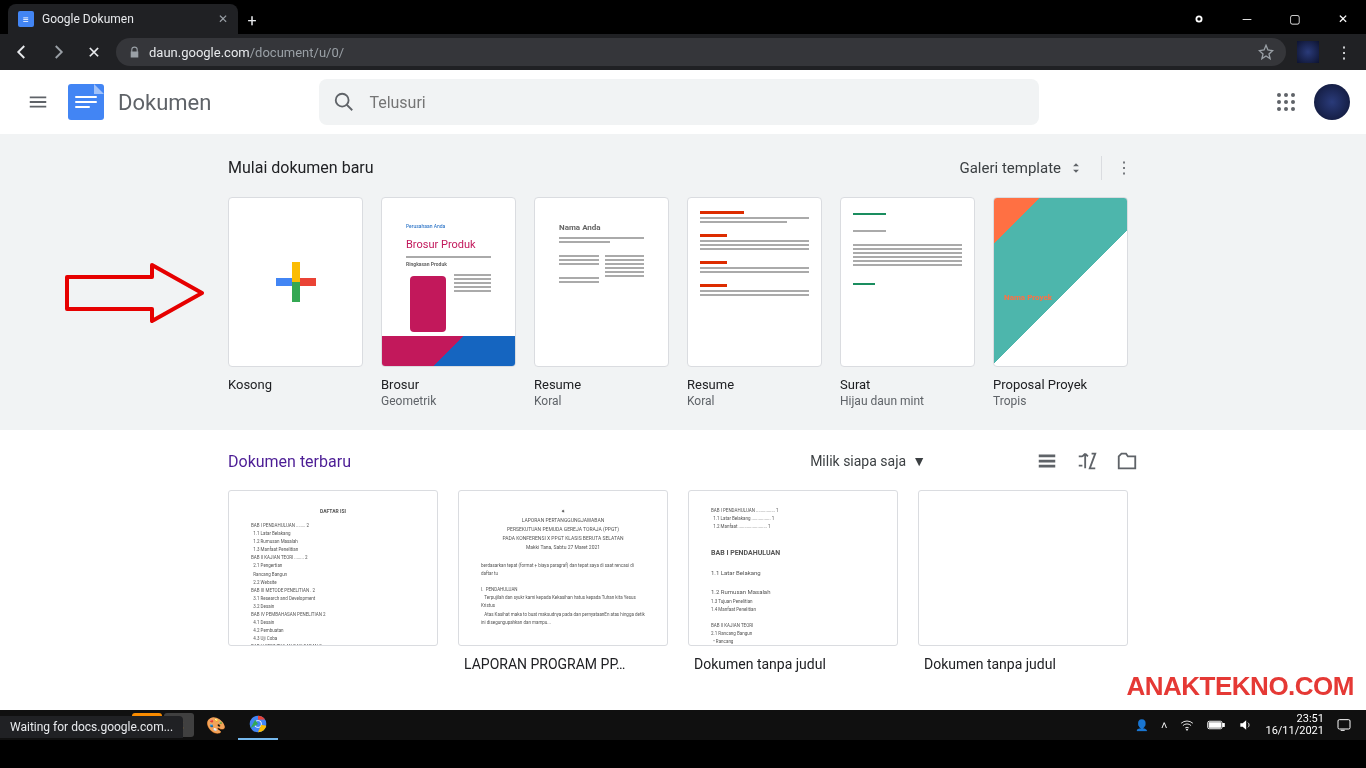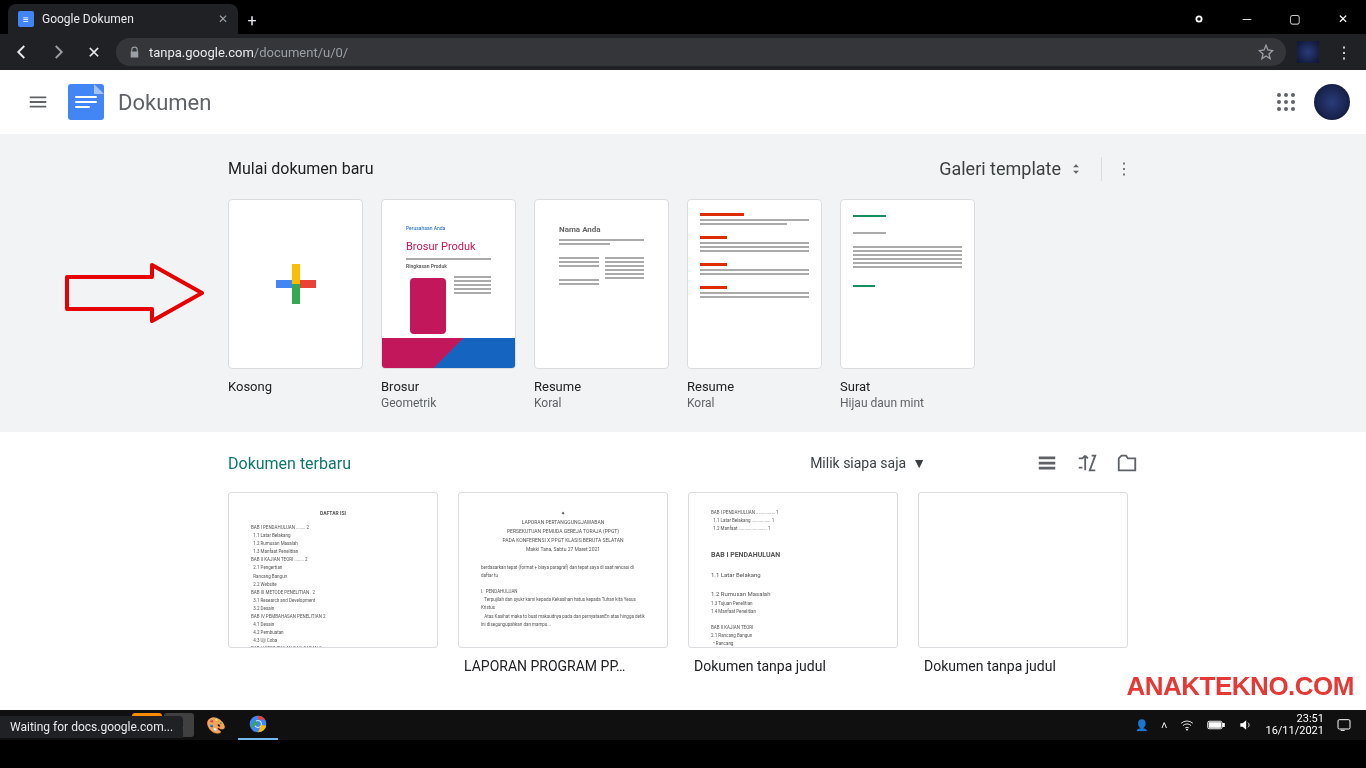--- a/index.html
+++ b/index.html
@@ -39,21 +39,21 @@
 .apps-grid { width: 40px; height: 40px; display: flex; align-items: center; justify-content: center; cursor: pointer; }
 .dot9 { width: 18px; height: 18px; display: grid; grid-template-columns: repeat(3,4px); grid-template-rows: repeat(3,4px); gap: 3px; }
 .dot9 span { background: #5f6368; border-radius: 50%; }
 .avatar { width: 36px; height: 36px; border-radius: 50%; background: radial-gradient(#2a3b7a,#0d1330); cursor: pointer; }
 
 
 .templates { background: #f1f3f4; padding: 18px 0 22px; }
 .tpl-inner { width: 910px; margin: 0 auto; }
 .tpl-head { display: flex; align-items: center; margin-bottom: 14px; }
 .tpl-head h2 { font-size: 16px; font-weight: 400; color: #202124; }
-.gallery-btn { margin-left: auto; display: flex; align-items: center; gap: 8px; font-size: 18px; color: #3c4043; cursor: pointer; padding: 6px 10px; border-radius: 4px; }
+.gallery-btn { margin-left: auto; display: flex; align-items: center; gap: 8px; font-size: 15px; color: #3c4043; cursor: pointer; padding: 6px 10px; border-radius: 4px; }
 .sep { width: 1px; height: 24px; background: #dadce0; margin: 0 8px; }
 .tpl-more { color: #5f6368; cursor: pointer; padding: 6px; }
 .tpl-row { display: flex; gap: 18px; }
 .tpl-card { width: 135px; }
 .thumb { width: 135px; height: 170px; background: #fff; border: 1px solid #dadce0; border-radius: 4px; cursor: pointer; overflow: hidden; position: relative; }
 .thumb-blank { display:flex; align-items:center; justify-content:center; }
 .plus { position: relative; width: 40px; height: 40px; }
 .plus .h { position: absolute; top: 16px; left: 0; width: 40px; height: 8px; }
 .plus .v { position: absolute; left: 16px; top: 0; width: 8px; height: 40px; }
 .plus .h1 { background:#4285f4; width:20px; left:0;} .plus .h2{background:#ea4335; width:20px; left:20px;}
@@ -68,21 +68,21 @@
 .mini-lines .gn { height:2px; background:#1a8d5f; width:30%; margin:3px 0;}
 .thumb-geom::before{content:'';position:absolute;bottom:0;left:0;right:0;height:30px;background:linear-gradient(135deg,#c2185b 50%,#1565c0 50%);}
 .thumb-geom .ph{width:36px;height:56px;background:#c2185b;border-radius:4px;margin:4px;}
 .thumb-tropis{background:linear-gradient(135deg,#ff7043 15%,#4db6ac 15% 55%,#fff 55%);}
 .thumb-tropis .lbl{position:absolute;top:95px;left:10px;font-size:8px;font-weight:bold;color:#ff7043;}
 
 
 .recent { flex:1; padding: 20px 0; }
 .recent-inner { width: 910px; margin: 0 auto; }
 .recent-head { display:flex; align-items:center; }
-.recent-head h2 { font-size: 16px; font-weight: 400; color:#0f766e; }
+.recent-head h2 { font-size: 16px; font-weight: 400; color:#4c1d95; }
 .owner-filter { margin-left:auto; margin-right: 110px; display:flex; align-items:center; gap:6px; font-size:14px; color:#3c4043; cursor:pointer;}
 .view-icons { display:flex; gap:18px; color:#5f6368; }
 .view-icons > div { cursor:pointer; }
 .recent-row { display:flex; gap:20px; margin-top:18px; }
 .doc-card { width: 210px; }
 .doc-thumb { height: 156px; border:1px solid #dadce0; border-radius:3px; background:#fff; padding:16px 22px; overflow:hidden; position:relative; cursor:pointer;}
 .doc-thumb .tiny { font-size:4.5px; color:#555; line-height:1.8;}
 .doc-thumb .center { text-align:center; font-size:5px;}
 .doc-thumb .blue { color:#1a73e8; text-decoration:underline;}
 .doc-title { font-size:14px; color:#202124; margin-top:10px; padding: 0 6px; white-space:nowrap; overflow:hidden; text-overflow:ellipsis;}
@@ -137,21 +137,21 @@
         <path d="M9 4l8 8-8 8"></path>
       </svg>
   </div>
   <div class="nav-btn active">✕</div>
   <div class="urlbox">
     <span>
       <svg width="13" height="13" viewBox="0 0 24 24" fill="#9aa0a6">
           <path d="M6 10V7a6 6 0 1112 0v3h1v11H5V10h1zm2 0h8V7a4 4 0 00-8 0v3z"></path>
         </svg>
     </span>
-    <span><span class="host">tanpa.google.com</span><span>/document/u/0/</span></span>
+    <span><span class="host">daun.google.com</span><span>/document/u/0/</span></span>
     <span class="star">
       <svg width="16" height="16" viewBox="0 0 24 24" fill="none" stroke="#9aa0a6" stroke-width="2">
           <path d="M12 2l2.9 6.9L22 10l-5.5 5 1.6 7L12 18l-6.1 4 1.6-7L2 10l7.1-1.1z"></path>
         </svg>
     </span>
   </div>
   <div class="ext-icon">
       <div class="ext-wp"></div>
     </div>
   <div class="nav-btn kebab">⋮</div>
@@ -164,20 +164,29 @@
       <svg width="22" height="22" viewBox="0 0 24 24" fill="#5f6368">
           <path d="M3 6h18v2H3zM3 11h18v2H3zM3 16h18v2H3z"></path>
         </svg>
     </div>
     <div class="docs-logo">
         <span></span>
         <span></span>
         <span style="width:70%"></span>
       </div>
     <div class="product-name">Dokumen</div>
+    <div class="searchbox">
+      <span>
+        <svg width="22" height="22" viewBox="0 0 24 24" fill="none" stroke="#5f6368" stroke-width="2">
+            <circle cx="10" cy="10" r="7"></circle>
+            <path d="M21 21l-6-6"></path>
+          </svg>
+      </span>
+      <input placeholder="Telusuri" style="">
+    </div>
     <div class="spacer"></div>
     <div class="apps-grid">
       <div class="dot9">
           <span></span>
           <span></span>
           <span></span>
           <span></span>
           <span></span>
           <span></span>
           <span></span>
@@ -312,20 +321,27 @@
                 <div class="gr"></div>
                 <div class="gr"></div>
               <div style="height:12px"></div>
               <div class="gn" style="width:20%"></div>
             </div>
           </div>
           <div class="tpl-title">Surat</div>
           <div class="tpl-sub">Hijau daun mint</div>
         </div>
 
+        <div class="tpl-card">
+          <div class="thumb thumb-tropis">
+            <div class="lbl">Nama Proyek</div>
+          </div>
+          <div class="tpl-title">Proposal Proyek</div>
+          <div class="tpl-sub">Tropis</div>
+        </div>
       </div>
     </div>
   </div>
 
   <div class="recent">
     <div class="recent-inner">
       <div class="recent-head">
         <h2>Dokumen terbaru</h2>
         <div class="owner-filter">
           <span>Milik siapa saja</span>

